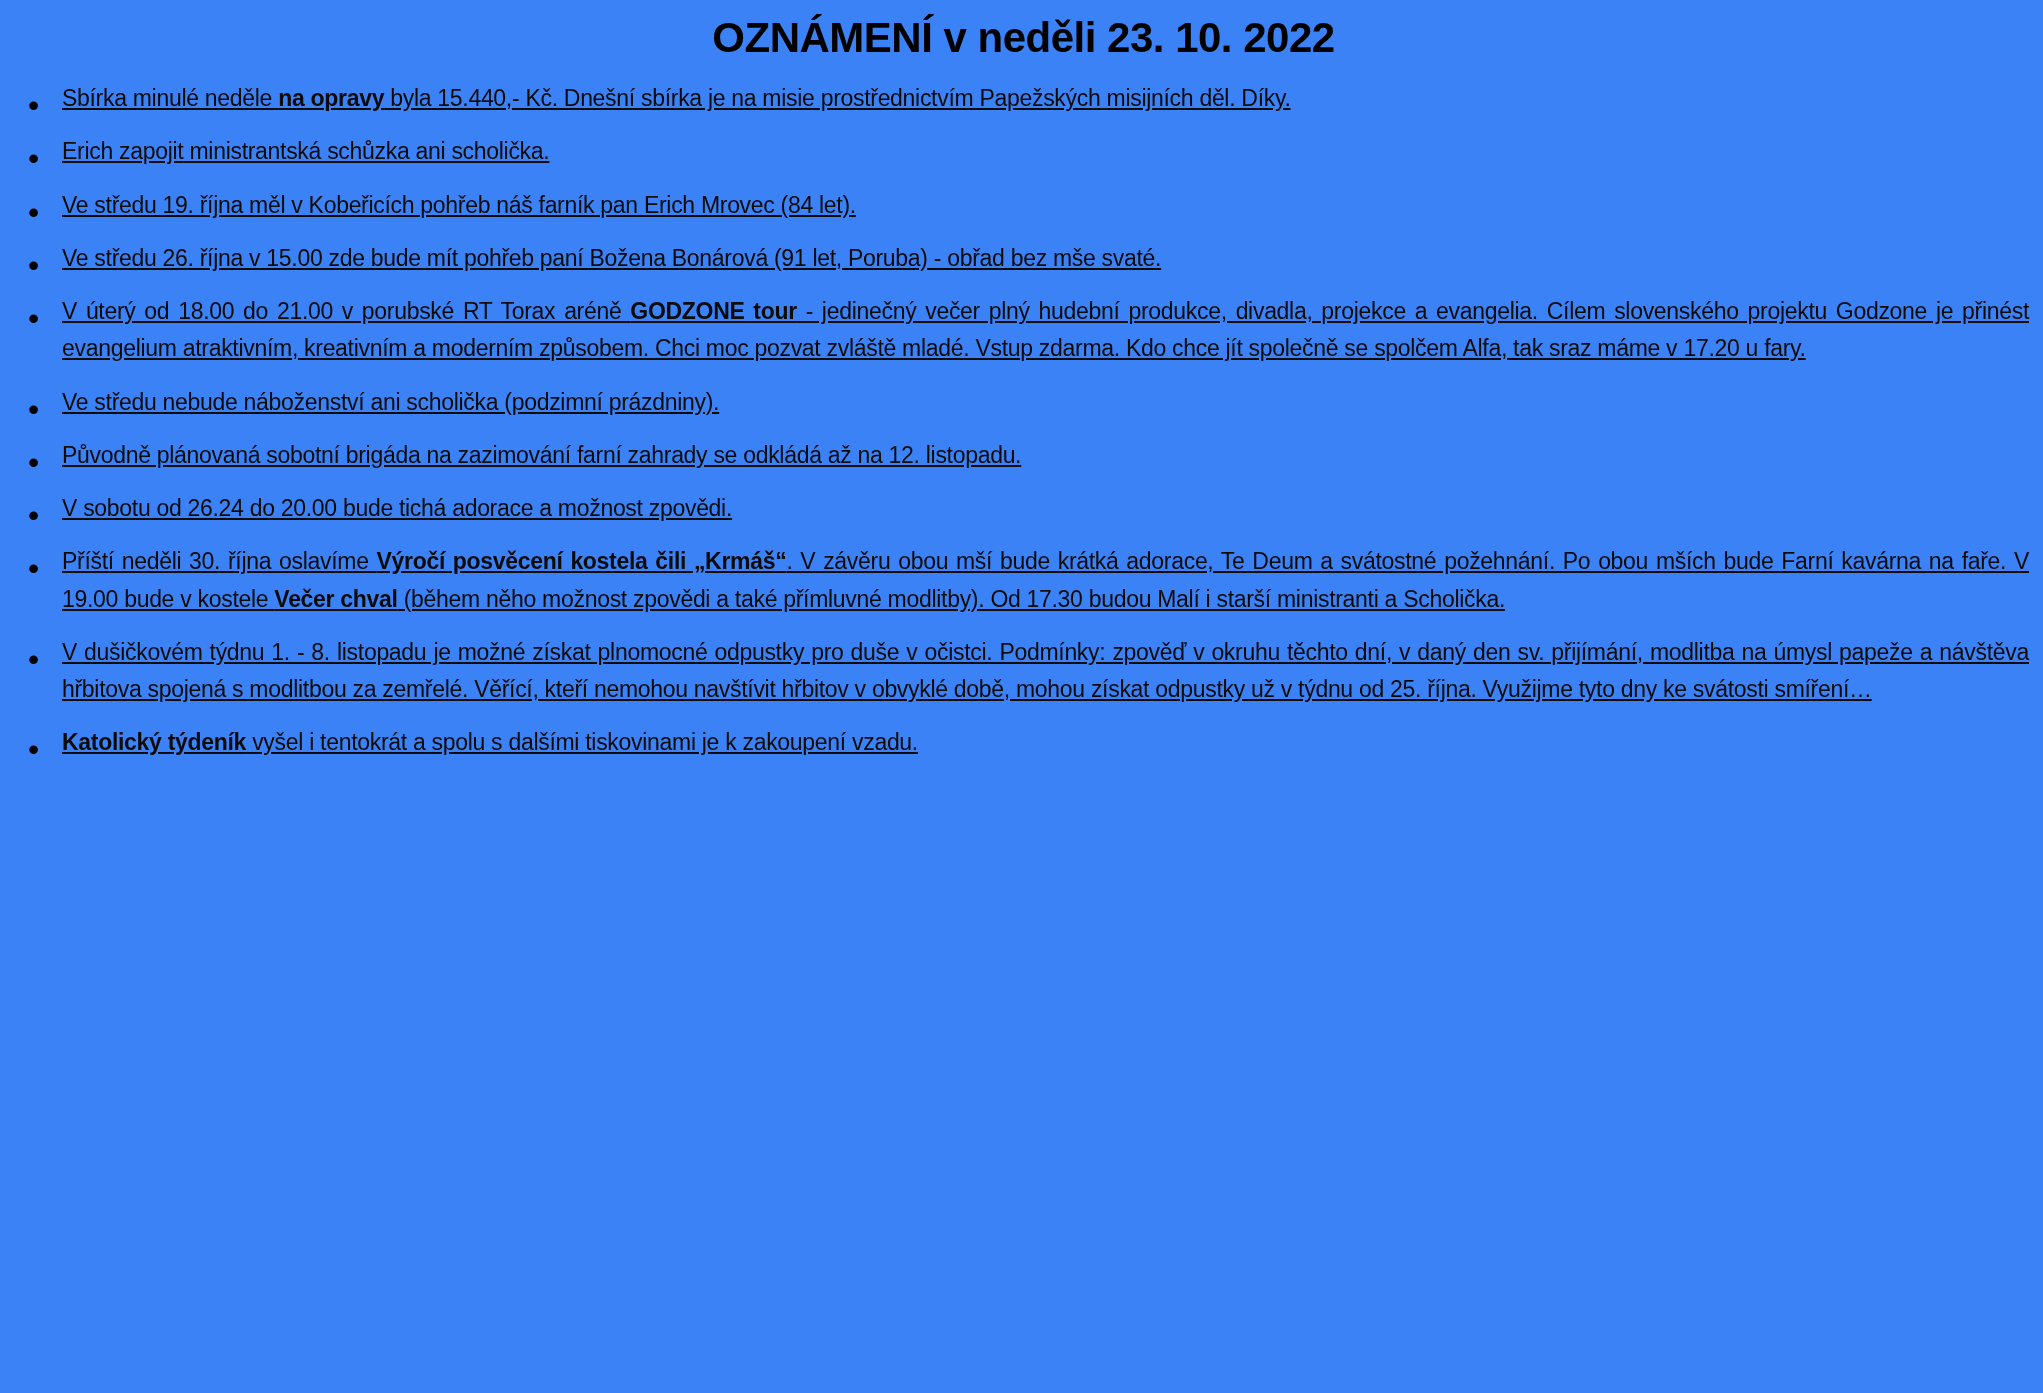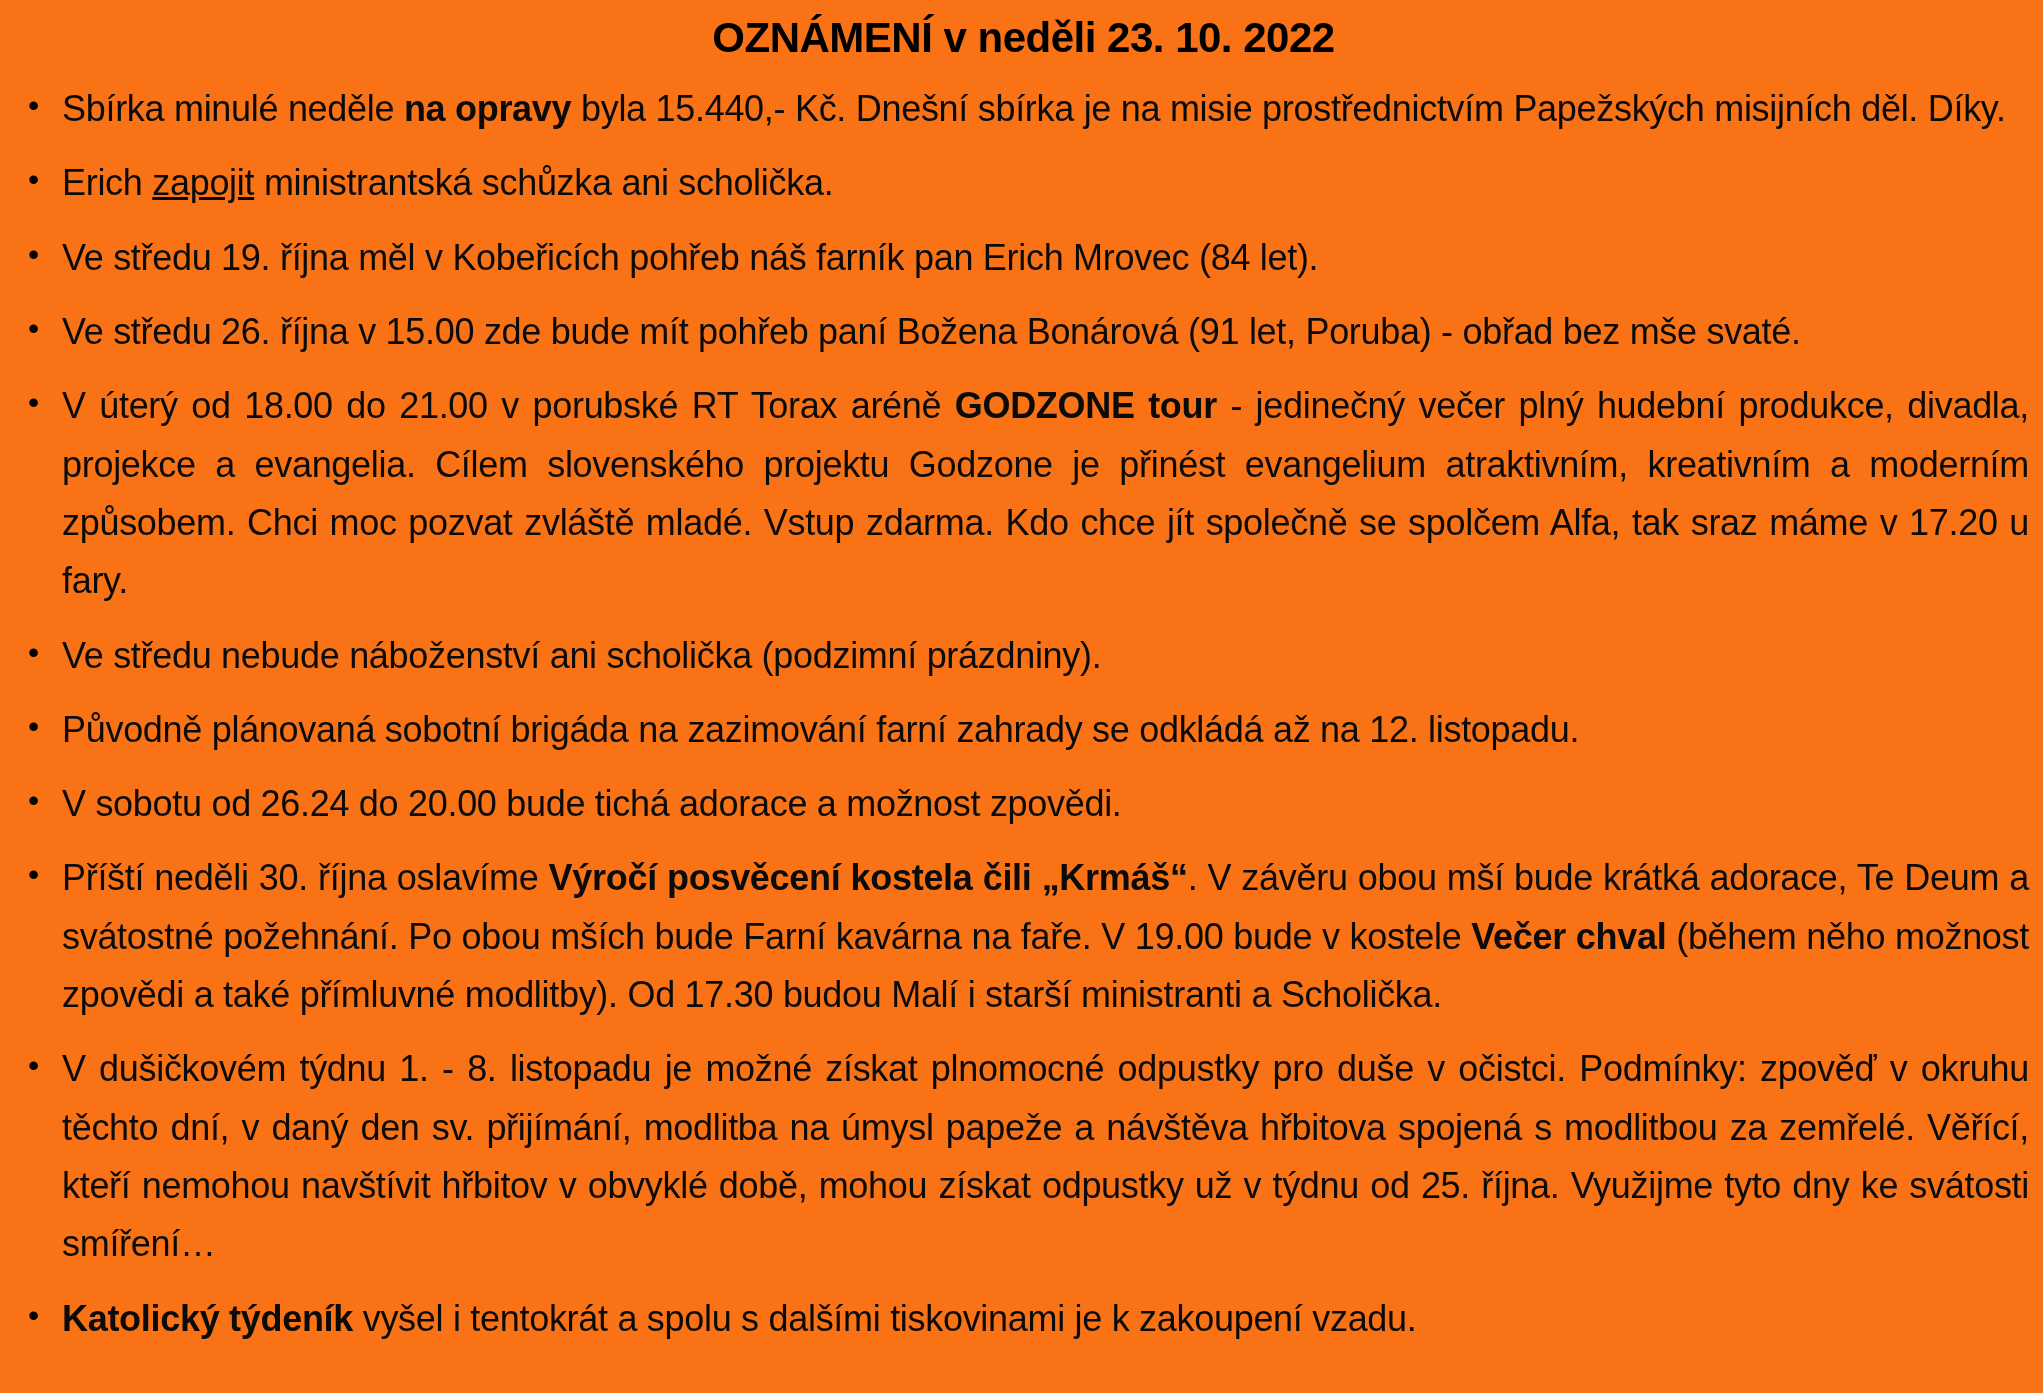--- a/index.html
+++ b/index.html
@@ -4,47 +4,48 @@
 <style>
   html, body {
     margin: 0;
     padding: 0;
     background: #ffffff;
   }
   .page {
     width: 2043px;
     height: 1393px;
     box-sizing: border-box;
-    background: #f97316;
+    background: #3b82f6;
     color: #0b0b0b;
     font-family: "Liberation Sans", sans-serif;
     padding: 10px 10px 0 14px;
     overflow: hidden;
   }
   .title {
     margin: 4px 0 18px 0;
     text-align: center;
     font-size: 42px;
     font-weight: 700;
     letter-spacing: -0.5px;
     color: #000000;
   }
   .announcement-list {
     margin: 0;
     padding: 0 4px 0 48px;
     list-style: none;
   }
   .announcement-list li {
     position: relative;
-    font-size: 36px;
+    font-size: 23px;
     line-height: 1.62;
     letter-spacing: -0.3px;
     text-align: justify;
     margin-bottom: 16px;
     color: #0b0b0b;
+    text-decoration: underline;
   }
   .announcement-list li::before {
     content: "\2022";
     position: absolute;
     left: -34px;
     top: 0;
     font-size: 32px;
     color: #000000;
   }
   .bold { font-weight: 700; }

